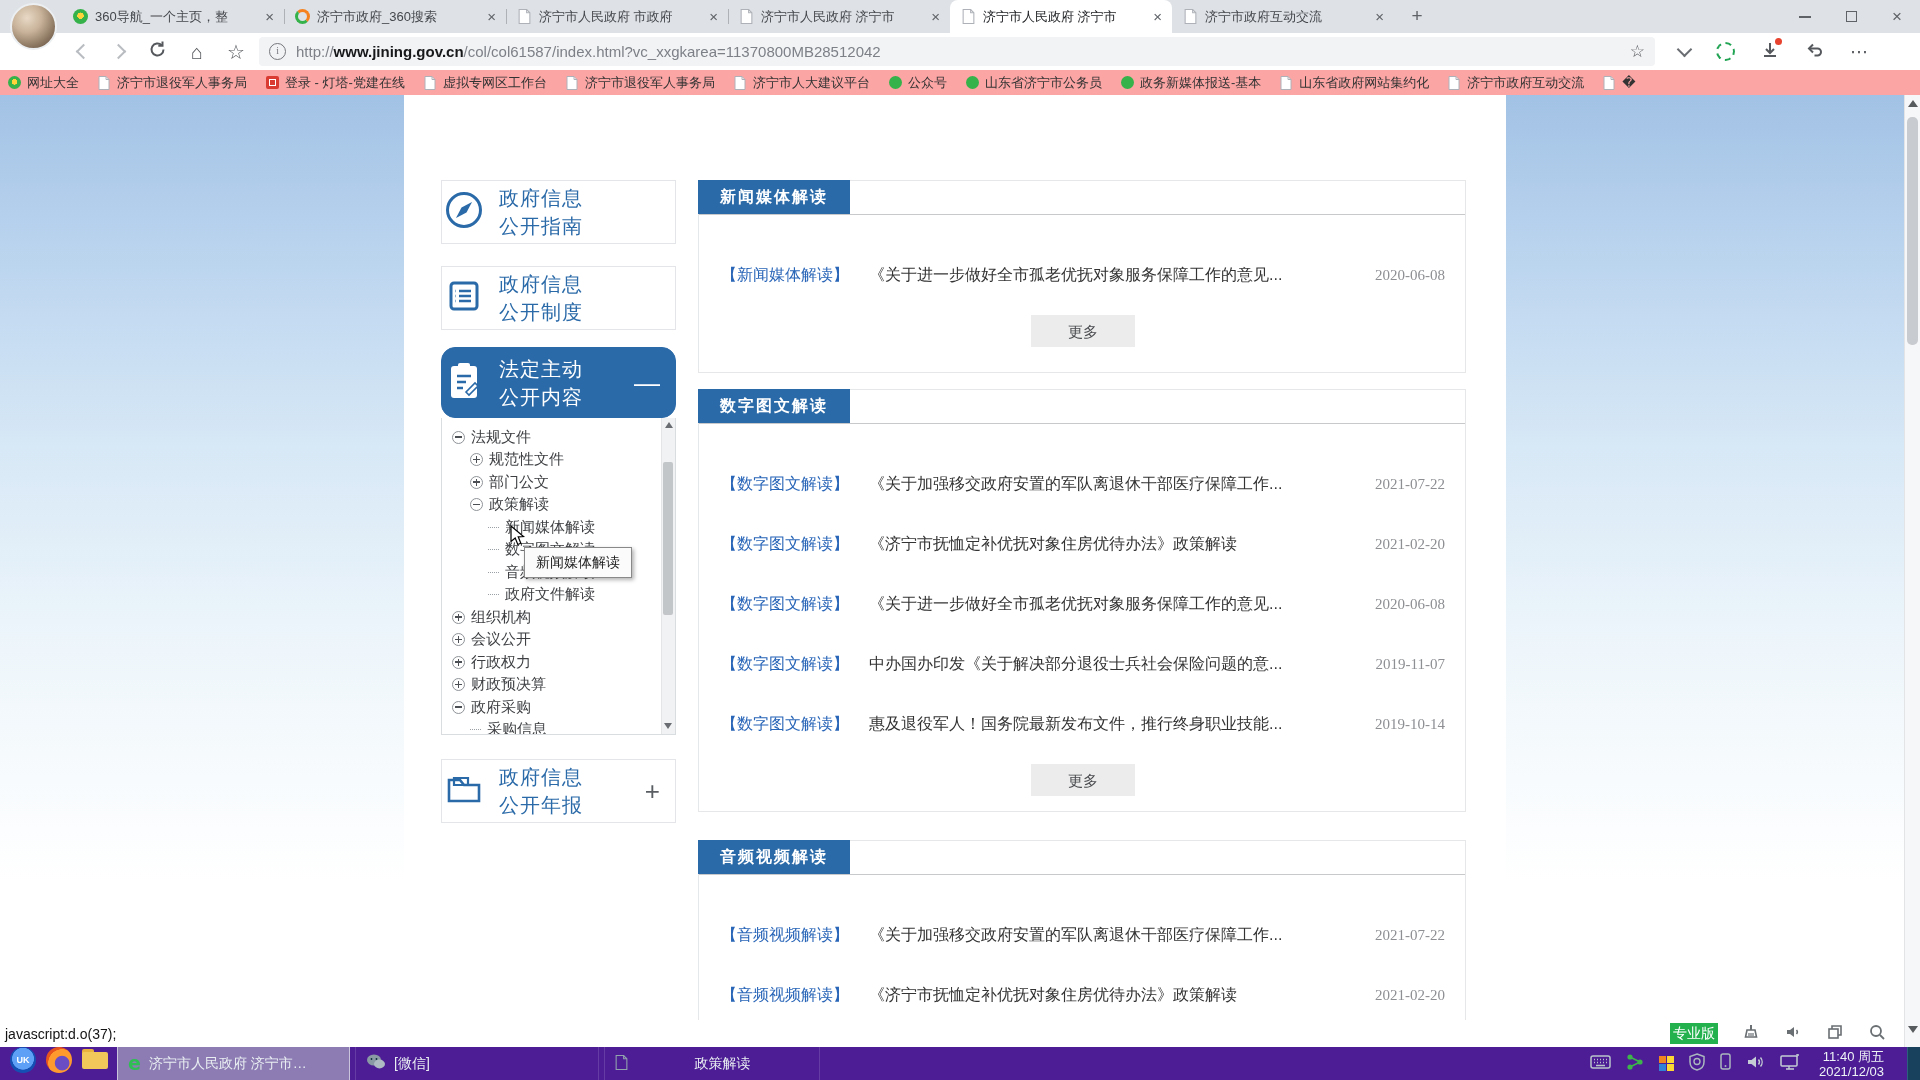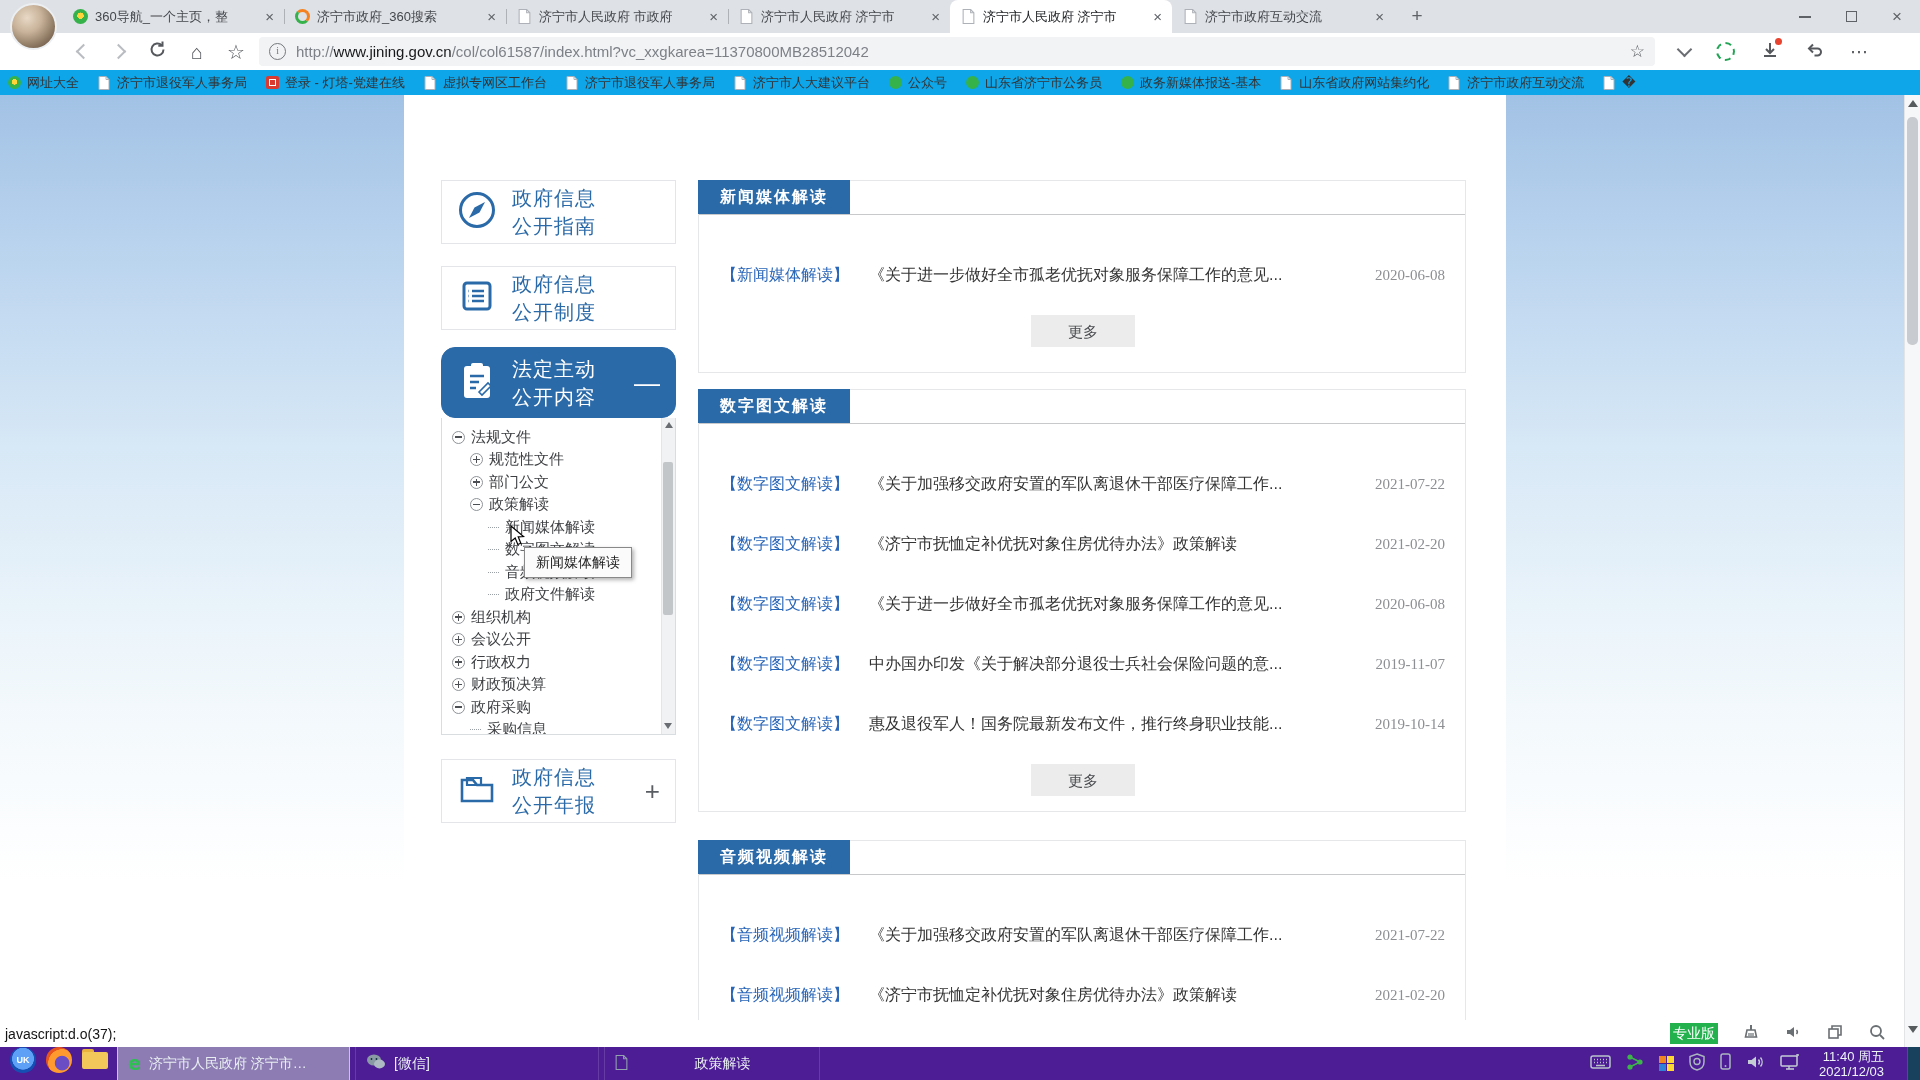--- a/index.html
+++ b/index.html
@@ -39,47 +39,47 @@
   .chev{width:9px;height:9px;border-left:2px solid #b9bdc1;border-bottom:2px solid #b9bdc1;}
   .chev.back{transform:rotate(45deg);}
   .chev.fwd{transform:rotate(225deg);}
   .nav .glyph{font-size:20px;color:#55585c;line-height:1;}
   .addr{display:flex;align-items:center;width:1396px;height:29px;margin-left:14px;background:#f2f3f5;
         border-radius:4px;padding:0 10px;box-sizing:border-box;}
   .info-i{width:15px;height:15px;border:1.5px solid #74777b;border-radius:50%;color:#74777b;font-size:10px;
           line-height:14px;text-align:center;font-family:"Liberation Serif",serif;flex:none;}
   .url{margin-left:10px;font-size:15px;white-space:nowrap;overflow:hidden;flex:1;}
   .url .dim{color:#7d8187;}
-  .url .host{color:#17181a;font-weight:400;}
+  .url .host{color:#17181a;font-weight:700;}
   .addr .star{font-size:17px;color:#55585c;flex:none;}
   .tbright{display:flex;align-items:center;gap:26px;margin-left:24px;}
   .cdown{width:9px;height:9px;border-left:2px solid #6a6e72;border-bottom:2px solid #6a6e72;transform:rotate(-45deg);margin-top:-4px;}
   .proxy{width:15px;height:15px;border:2px dashed #21a453;border-radius:50%;}
   .dl{position:relative;}
   .dl .dot{position:absolute;right:-3px;top:-3px;width:7px;height:7px;border-radius:50%;background:#e8432e;}
   .more-dots{font-size:18px;color:#55585c;letter-spacing:1px;}
 
   
-  .bookmarks{position:absolute;top:70px;left:0;width:1920px;height:25px;background:#0ea5e9;
+  .bookmarks{position:absolute;top:70px;left:0;width:1920px;height:25px;background:#fca5a5;
              display:flex;align-items:center;padding-left:8px;gap:19px;box-sizing:border-box;}
   .bm{display:flex;align-items:center;gap:6px;font-size:13px;color:#333;white-space:nowrap;}
   .bi{width:13px;height:13px;flex:none;}
   .bi-360{border-radius:50%;background:radial-gradient(circle at 50% 45%,#ffd43b 0 28%,#35b24a 30% 100%);}
   .bi-green{border-radius:50%;background:#35b24a;}
   .bi-red{background:#d93a32;border-radius:2px;position:relative;}
   .bi-red::after{content:"";position:absolute;left:3px;top:3px;right:3px;bottom:3px;border:1px solid #fff;}
 
   
   .viewport{position:absolute;top:95px;left:0;width:1920px;height:925px;
             background:linear-gradient(180deg,#a2c2e5 0%,#b9d3ee 16%,#d7e8f6 38%,#eef6fb 60%,#ffffff 85%);}
   .panel{position:absolute;left:404px;top:0;width:1102px;height:925px;background:#fff;overflow:hidden;}
 
   
   .lbox{position:absolute;left:37px;width:235px;background:#fff;border:1px solid #e3e5e8;
-        box-sizing:border-box;display:flex;align-items:center;gap:13px;padding-left:13px;}
+        box-sizing:border-box;display:flex;align-items:center;gap:13px;padding-left:0;}
   .lbox .txt{font-size:20px;line-height:28px;color:#2b6aa8;letter-spacing:1px;}
   .lbox.active{background:#2b6aa8;border-color:#2b6aa8;}
   .lbox.active .txt{color:#fff;}
   .lbox .toggle{position:absolute;right:15px;top:50%;transform:translateY(-50%);
                 font-size:26px;font-weight:300;color:#fff;line-height:1;}
   .lbox .toggle.dark{color:#5a5e63;}
 
   
   .tree{position:absolute;left:37px;top:323px;width:235px;height:317px;background:#fff;
         border:1px solid #dadde0;border-top:none;box-sizing:border-box;padding-top:8px;overflow:hidden;}

